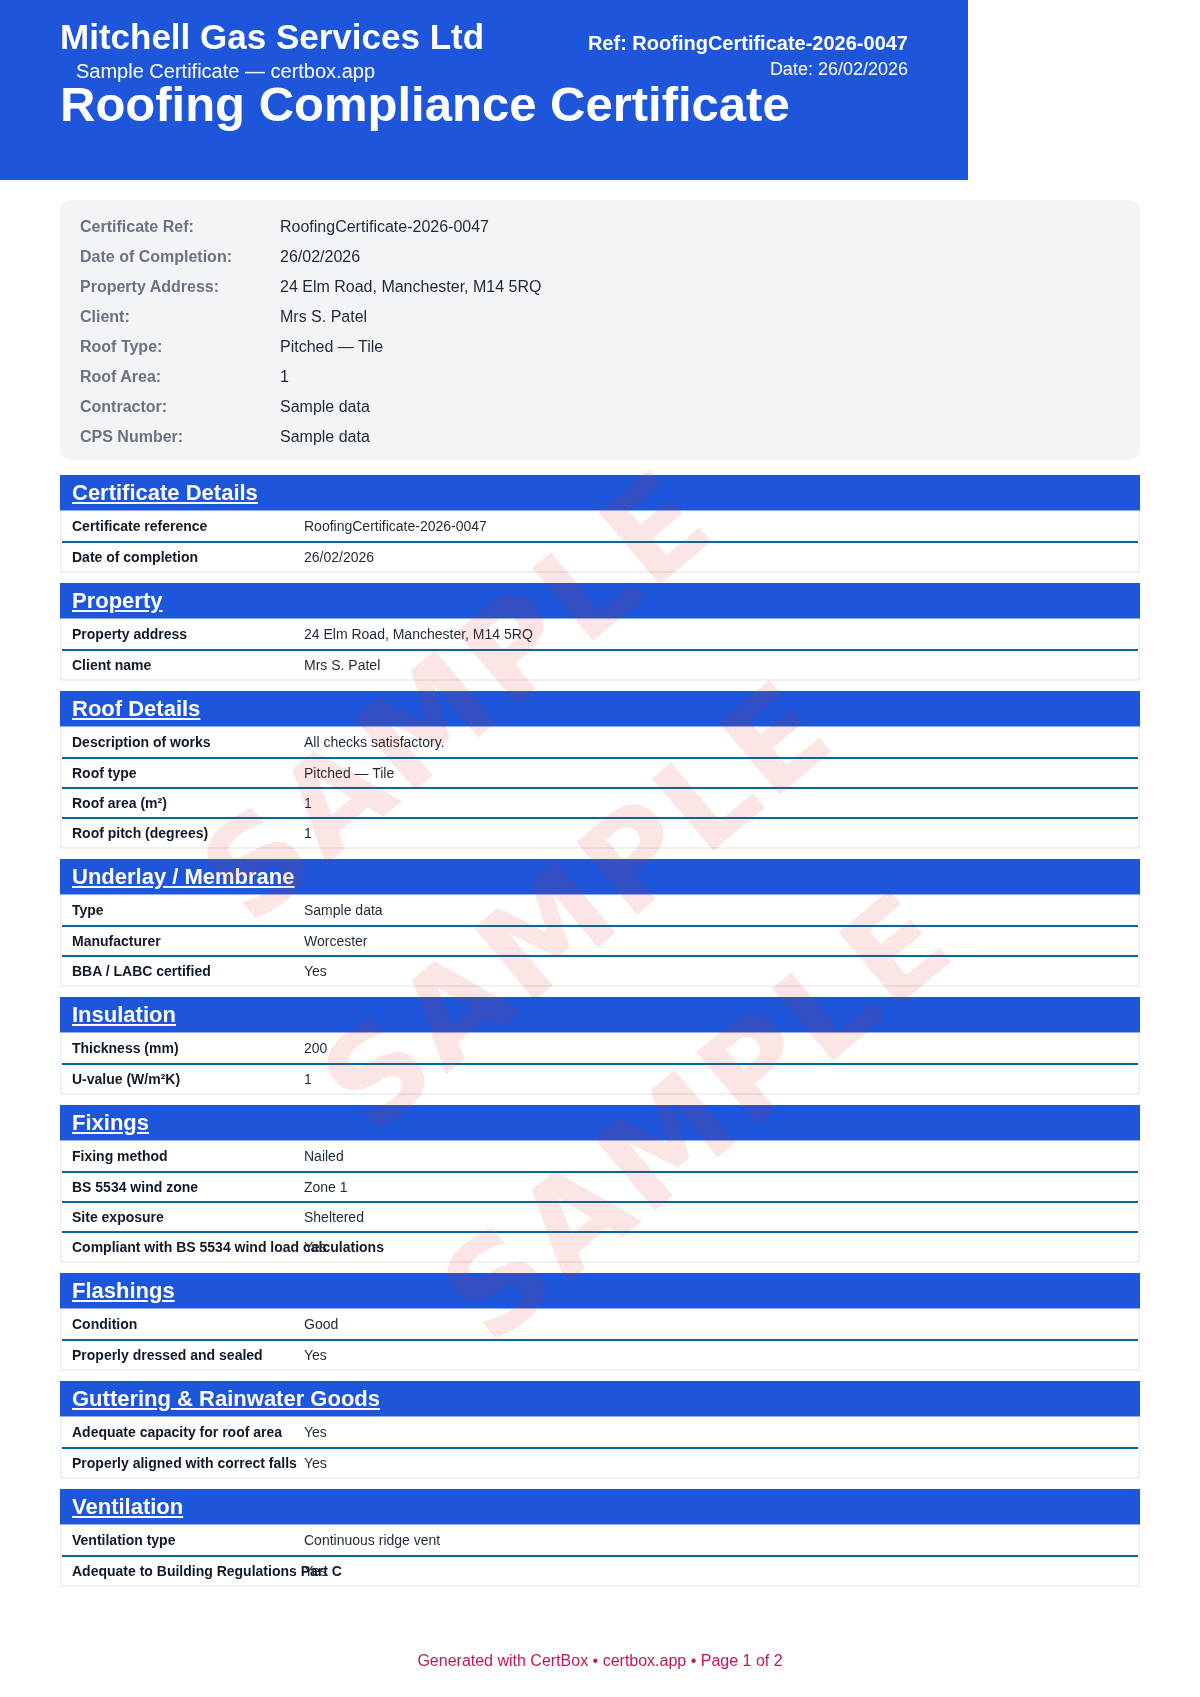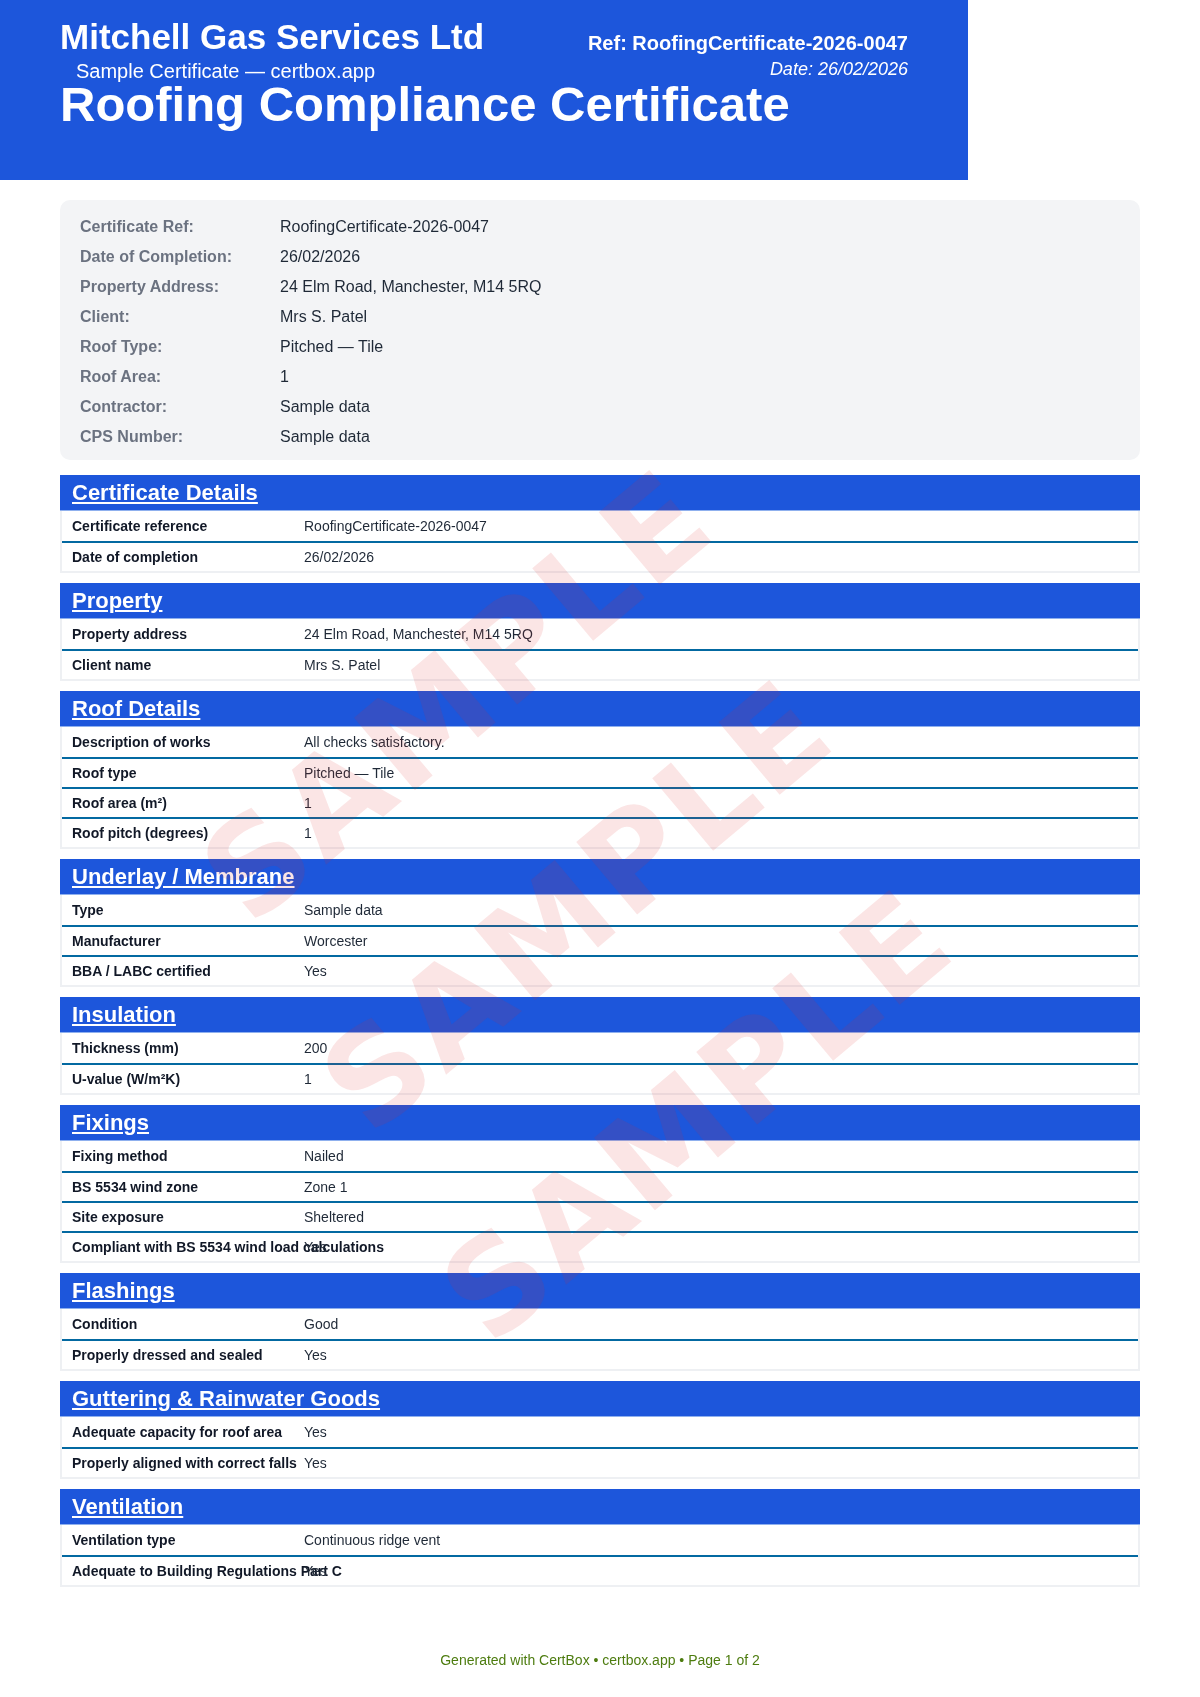--- a/index.html
+++ b/index.html
@@ -4,39 +4,39 @@
 <style>
   * { box-sizing: border-box; margin: 0; padding: 0; }
   html, body { width: 1200px; height: 1697px; background: #ffffff; }
   body { font-family: "Liberation Sans", sans-serif; color: #111827; position: relative; overflow: hidden; }
 
   .header { position: absolute; left: 0; top: 0; width: 968px; height: 180px; background: #1d56db; color: #ffffff; }
   .company { position: absolute; left: 60px; top: 16px; font-size: 35px; font-weight: bold; line-height: 42px; }
   .subtitle { position: absolute; left: 76px; top: 59px; font-size: 20px; line-height: 24px; }
   .cert-title { position: absolute; left: 60px; top: 75px; font-size: 49px; font-weight: bold; line-height: 58px; text-align: right; }
   .ref { position: absolute; right: 60px; top: 31px; font-size: 20px; font-weight: bold; line-height: 24px; text-align: right; }
-  .date { position: absolute; right: 60px; top: 58px; font-size: 18px; line-height: 22px; text-align: right; font-style: italic; }
+  .date { position: absolute; right: 60px; top: 58px; font-size: 18px; line-height: 22px; text-align: right; }
 
   .summary { position: absolute; left: 60px; top: 200px; width: 1080px; height: 260px; background: #f3f4f6; border-radius: 10px; padding: 12px 20px; }
   .summary-row { display: flex; height: 30px; align-items: center; font-size: 16px; }
   .summary-label { width: 200px; color: #6b7280; font-weight: bold; }
   .summary-value { color: #1f2937; }
 
   .sections { position: absolute; left: 60px; top: 475px; width: 1080px; }
   .section { margin-bottom: 10px; }
   .section-head { background: #1d56db; color: #fff; font-size: 22px; font-weight: bold; height: 36px; line-height: 36px; padding-left: 12px; border-bottom: 1px solid #8fb0ee; text-decoration: underline; }
   .section-table { border: 2px solid #eef0f3; border-top: none; }
   .row { display: flex; height: 30px; align-items: center; font-size: 14px; border-top: 2px solid #0369a1; }
   .row:first-child { border-top: none; }
   .row-label { width: 242px; padding-left: 10px; font-weight: bold; color: #111827; white-space: nowrap; overflow: visible; }
   .row-value { color: #1f2937; }
 
   .watermark { position: absolute; font-size: 130px; font-weight: bold; color: rgba(220, 38, 38, 0.12); transform: rotate(-40deg); transform-origin: center; white-space: nowrap; pointer-events: none; letter-spacing: 4px; font-family: "DejaVu Sans", sans-serif; }
 
-  .footer { position: absolute; left: 0; width: 1200px; top: 1652px; text-align: center; font-size: 14px; color: #4d7c0f; }
+  .footer { position: absolute; left: 0; width: 1200px; top: 1652px; text-align: center; font-size: 16px; color: #be185d; }
 </style>
 </head>
 <body>
 
 <div class="header">
   <div class="company">Mitchell Gas Services Ltd</div>
   <div class="subtitle">Sample Certificate — certbox.app</div>
   <div class="cert-title">Roofing Compliance Certificate</div>
   <div class="ref">Ref: RoofingCertificate-2026-0047</div>
   <div class="date">Date: 26/02/2026</div>

